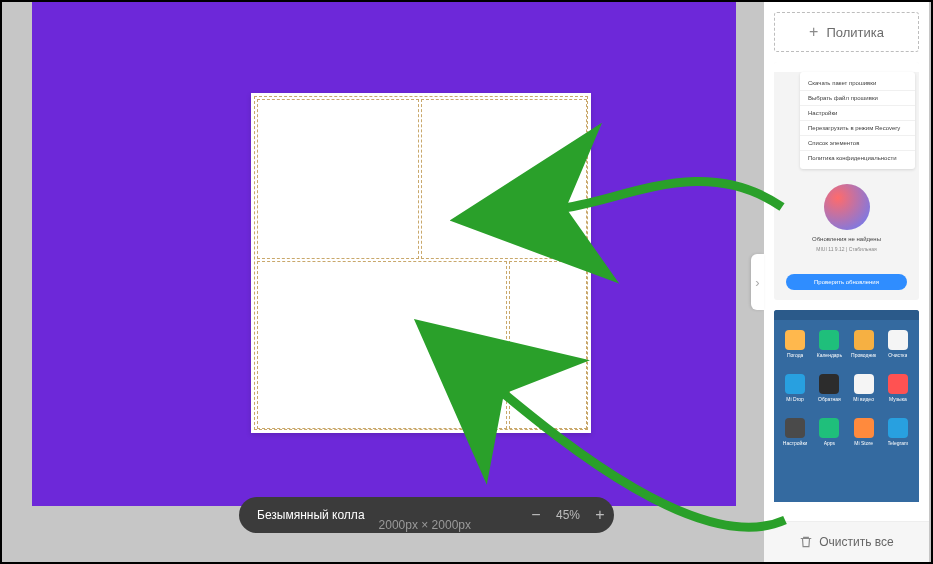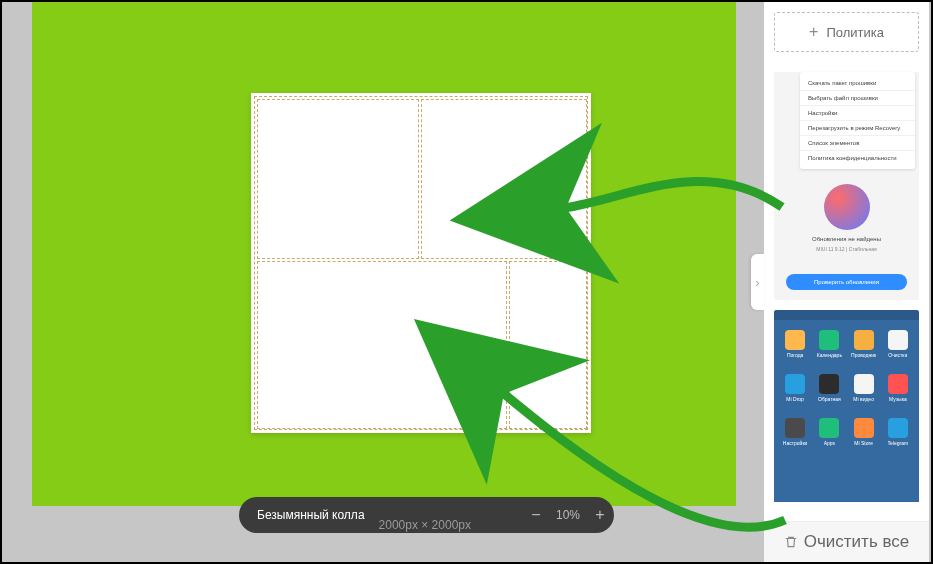--- a/index.html
+++ b/index.html
@@ -1,17 +1,17 @@
 <!DOCTYPE html>
 <html><head>
 <meta charset="utf-8">
 <style>
 html,body{margin:0;padding:0;width:933px;height:564px;overflow:hidden;font-family:Arial,Helvetica,sans-serif;background:#000;}
 .frame{position:absolute;left:2px;top:2px;width:929px;height:560px;background:#c6c6c6;}
-.workarea{position:absolute;left:30px;top:0;width:704px;height:504px;background:#84cc16;}
+.workarea{position:absolute;left:30px;top:0;width:704px;height:504px;background:#6d28d9;}
 .canvas-wrap{position:absolute;left:219px;top:91px;width:340px;height:340px;background:#fff;box-shadow:0 2px 5px rgba(0,0,0,.15);}
 .canvas-border{position:absolute;left:3px;top:3px;right:3px;bottom:3px;border:1px dashed #c9a86b;}
 .cell{position:absolute;border:1px dashed #c9a86b;background:#fff;}
 .cell.tl{left:6px;top:6px;width:160px;height:158px;}
 .cell.tr{left:170px;top:6px;width:164px;height:158px;}
 .cell.bl{left:6px;top:168px;width:248px;height:166px;}
 .cell.br{left:258px;top:168px;width:76px;height:166px;}
 .zoombar{position:absolute;left:207px;top:495px;width:375px;height:36px;background:#3b3b3b;border-radius:18px;display:flex;align-items:center;color:#fff;font-size:12px;}
 .zb-name{padding-left:18px;color:#fff;white-space:nowrap;flex:0 0 auto;}
 .zb-size{padding-left:14px;color:#9a9a9a;flex:0 0 auto;margin-top:20px;}
@@ -31,21 +31,21 @@
 .thumb .blob{position:absolute;left:50%;top:122px;transform:translateX(-50%);width:46px;height:46px;border-radius:50%;background:radial-gradient(circle at 30% 30%,#ff6b6b,#5f7cff)}
 .thumb .midtext{position:absolute;left:0;right:0;top:174px;text-align:center;font-size:6px;color:#444;}
 .thumb .midsub{position:absolute;left:0;right:0;top:184px;text-align:center;font-size:5px;color:#888;}
 .thumb .cta{position:absolute;left:12px;right:12px;bottom:10px;height:16px;border-radius:8px;background:#2f8dff;color:#fff;font-size:6px;display:flex;align-items:center;justify-content:center;}
 .thumb2{background:#346aa0;}
 .thumb2 .topbar{position:absolute;top:0;left:0;right:0;height:10px;background:#2b5a8a;}
 .thumb2 .grid{position:absolute;top:14px;left:6px;right:6px;bottom:8px;display:grid;grid-template-columns:repeat(4,1fr);grid-auto-rows:40px;gap:4px;}
 .appicon{display:flex;flex-direction:column;align-items:center;justify-content:center;}
 .appicon .ico{width:20px;height:20px;border-radius:4px;}
 .appicon .lbl{color:#fff;font-size:5px;margin-top:2px;text-align:center;white-space:nowrap;overflow:hidden;max-width:30px;}
-.clear{position:absolute;left:0;right:0;bottom:0;height:40px;background:#f6f6f6;border-top:1px solid #eee;color:#666;font-size:17px;display:flex;align-items:center;justify-content:center;cursor:pointer;}
+.clear{position:absolute;left:0;right:0;bottom:0;height:40px;background:#f6f6f6;border-top:1px solid #eee;color:#666;font-size:12px;display:flex;align-items:center;justify-content:center;cursor:pointer;}
 .clear svg{width:14px;height:14px;margin-right:6px;}
 
 .arrow{position:absolute;pointer-events:none;}
 .arrow svg{overflow:visible;}
 </style>
 </head>
 <body>
 
 <div class="frame">
 
@@ -56,21 +56,21 @@
       <div class="cell tr"></div>
       <div class="cell bl"></div>
       <div class="cell br"></div>
     </div>
 
     <div class="zoombar">
       <span class="zb-name">Безымянный колла</span>
       <span class="zb-size">2000px × 2000px</span>
       <span class="zb-spacer"></span>
       <span class="zb-btn">−</span>
-      <span class="zb-pct">10%</span>
+      <span class="zb-pct">45%</span>
       <span class="zb-btn">+</span>
     </div>
   </div>
 
   <div class="right">
     <div class="collapse">
       <span>›</span>
     </div>
 
     <div class="upload">

